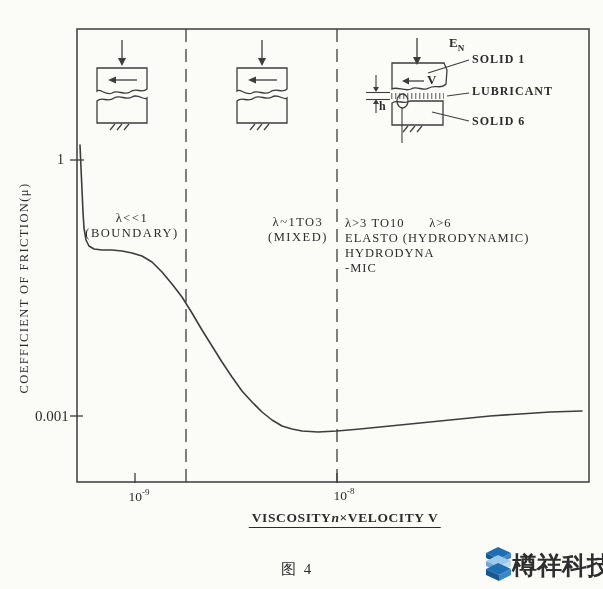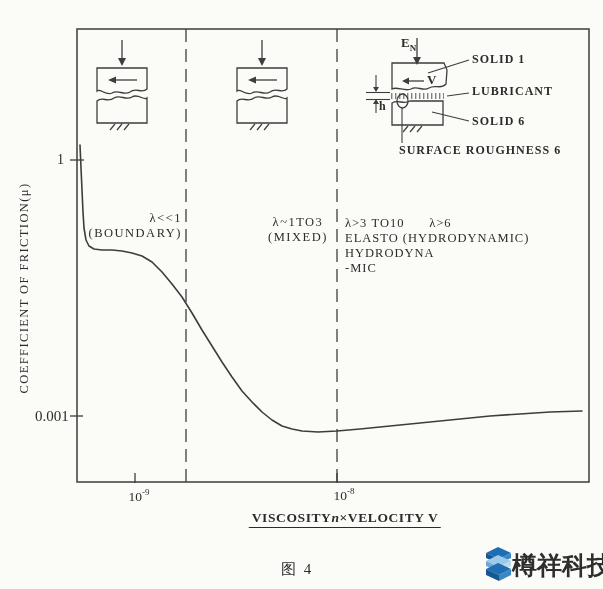--- a/index.html
+++ b/index.html
@@ -10,29 +10,29 @@
   .ytitle{left:24px;top:288px;transform:translate(-50%,-50%) rotate(-90deg);
           font-size:12.5px;letter-spacing:1.4px;}
   .ytick1{left:57px;top:152px;font-size:14px;}
   .ytick0001{left:35px;top:408px;font-size:15px;}
   .xtick{font-size:13.5px;transform:translateX(-50%);}
   .xtick sup{font-size:9px;}
   .xtick1{left:139px;top:487px;}
   .xtick2{left:344px;top:486px;}
   .region{position:absolute;font-size:12.5px;line-height:15px;letter-spacing:1.5px;}
   .region div{white-space:pre;}
-  .rg-boundary{left:82px;top:211px;width:100px;text-align:right;}
+  .rg-boundary{left:82px;top:211px;width:100px;text-align:center;}
   .rg-mixed{left:252px;top:215px;width:92px;text-align:center;}
   .rg-hydro{left:345px;top:216px;text-align:left;letter-spacing:1px;}
   .insetlbl{font-weight:bold;font-size:12px;letter-spacing:1px;}
   .lbl-solid1{left:472px;top:52px;}
   .lbl-lubricant{left:472px;top:84px;}
   .lbl-solid2{left:472px;top:114px;}
   .lbl-rough{left:399px;top:143px;}
-  .lbl-en{left:401px;top:35px;font-weight:bold;font-size:13px;text-align:center;}
+  .lbl-en{left:449px;top:35px;font-weight:bold;font-size:13px;text-align:center;}
   .lbl-en sub{font-size:9px;}
   .lbl-v{left:427px;top:72px;font-weight:bold;font-size:13px;}
   .lbl-h{left:379px;top:99px;font-weight:bold;font-size:12px;}
   .frac{position:absolute;left:345px;top:510px;transform:translateX(-50%);
         text-align:center;font-weight:bold;font-size:13.5px;letter-spacing:0.6px;}
   .frac .num{border-bottom:1.5px solid #2c2c2c;padding:0 3px 1px;}
   .frac .num i{font-style:italic;}
   .frac .den{padding-top:1px;}
   .caption{left:297px;top:560px;transform:translateX(-50%);font-size:15px;letter-spacing:2px;text-align:right;}
   .wm-text{left:512px;top:549px;font-family:"Liberation Sans",sans-serif;
@@ -145,21 +145,20 @@
     <div>HYDRODYNA</div>
     <div>-MIC</div>
   </div>
 
   <div class="lbl lbl-en"><span>E</span><sub>N</sub></div>
   <div class="lbl lbl-v">V</div>
   <div class="lbl lbl-h">h</div>
   <div class="lbl insetlbl lbl-solid1">SOLID 1</div>
   <div class="lbl insetlbl lbl-lubricant">LUBRICANT</div>
   <div class="lbl insetlbl lbl-solid2">SOLID 6</div>
-  <div class="lbl insetlbl lbl-rough">SURFACE ROUGHNESS 6</div>
 
   <div class="frac">
     <div class="num"><span>VISCOSITY</span><i>n</i><span>×VELOCITY V</span></div>
   </div>
 
   <div class="lbl caption">图 4</div>
 
   <div class="lbl wm-text">樽祥科技</div>
 
 </div>

